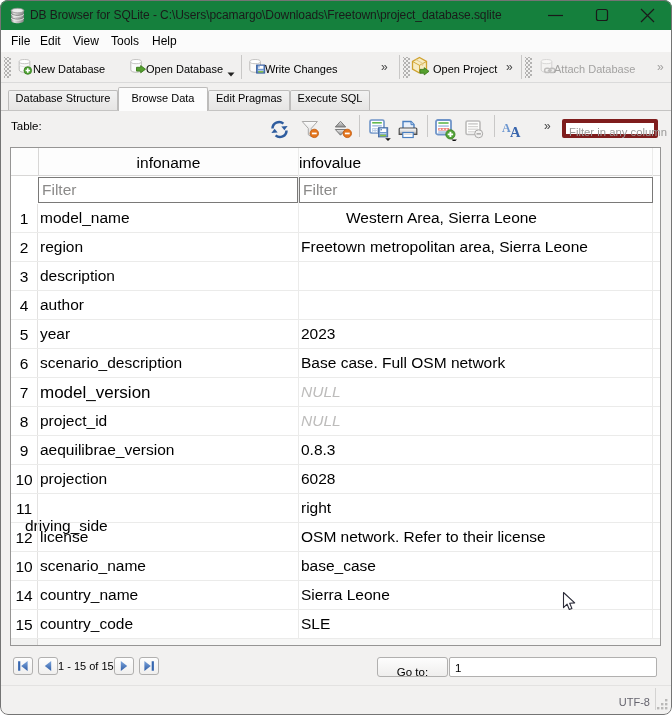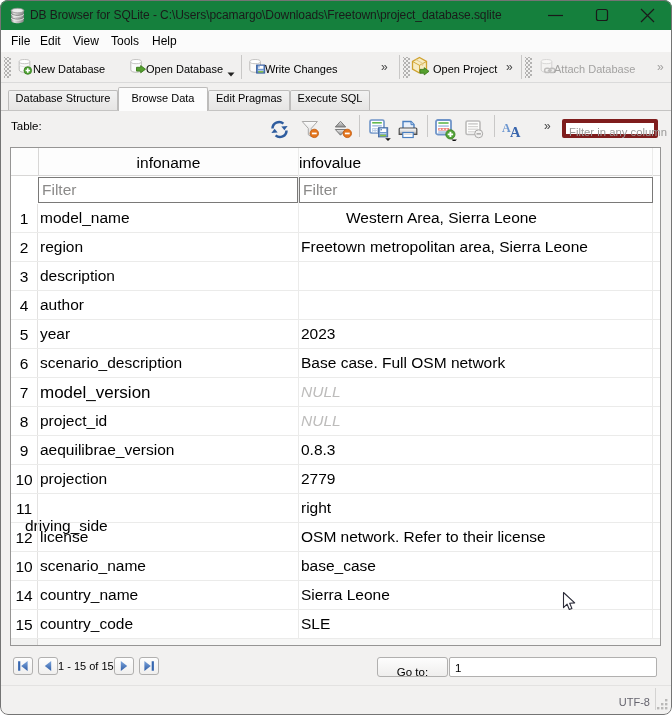--- a/index.html
+++ b/index.html
@@ -308,21 +308,21 @@
             <div class="abs" style="left:290px;top:5px;font-size:15.5px;color:#bdbcbb;font-style:italic;">NULL</div>
           </div>
       <div class="abs" style="left:0;top:288px;width:649px;height:29px;border-bottom:1px solid #ebebea;">
             <div class="abs" style="left:0;top:0;width:27px;height:28px;border-right:1px solid #e3e2e1;text-align:center;padding-top:6px;font-size:15.5px;">9</div>
             <div class="abs" style="left:29px;top:5px;font-size:15.5px;">aequilibrae_version</div>
             <div class="abs" style="left:290px;top:5px;font-size:15.5px;">0.8.3</div>
           </div>
       <div class="abs" style="left:0;top:317px;width:649px;height:29px;border-bottom:1px solid #ebebea;">
             <div class="abs" style="left:0;top:0;width:27px;height:28px;border-right:1px solid #e3e2e1;text-align:center;padding-top:6px;font-size:15.5px;">10</div>
             <div class="abs" style="left:29px;top:5px;font-size:15.5px;">projection</div>
-            <div class="abs" style="left:290px;top:5px;font-size:15.5px;">2779</div>
+            <div class="abs" style="left:290px;top:5px;font-size:15.5px;">6028</div>
           </div>
       <div class="abs" style="left:0;top:346px;width:649px;height:29px;border-bottom:1px solid #ebebea;">
             <div class="abs" style="left:0;top:0;width:27px;height:28px;border-right:1px solid #e3e2e1;text-align:center;padding-top:6px;font-size:15.5px;">11</div>
             <div class="abs" style="left:14px;top:5px;font-size:15.5px;margin-top:18px;">driving_side</div>
             <div class="abs" style="left:290px;top:5px;font-size:15.5px;">right</div>
           </div>
       <div class="abs" style="left:0;top:375px;width:649px;height:29px;border-bottom:1px solid #ebebea;">
             <div class="abs" style="left:0;top:0;width:27px;height:28px;border-right:1px solid #e3e2e1;text-align:center;padding-top:6px;font-size:15.5px;">12</div>
             <div class="abs" style="left:29px;top:5px;font-size:15.5px;">license</div>
             <div class="abs" style="left:290px;top:5px;font-size:15.5px;">OSM network. Refer to their license</div>

